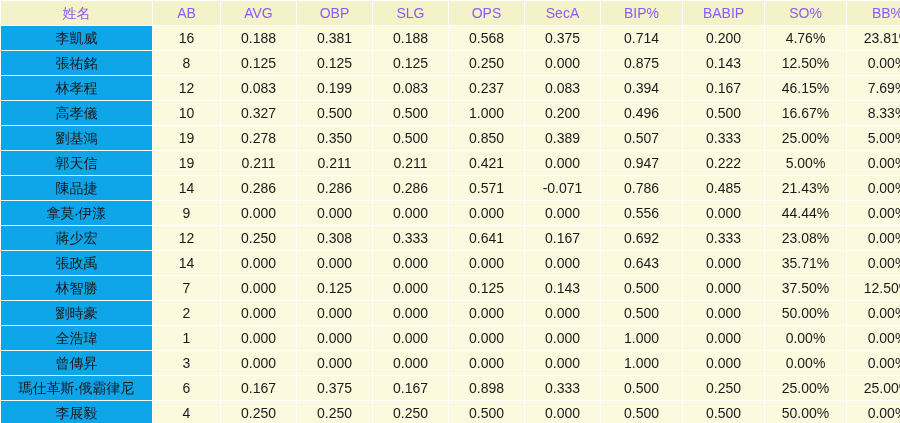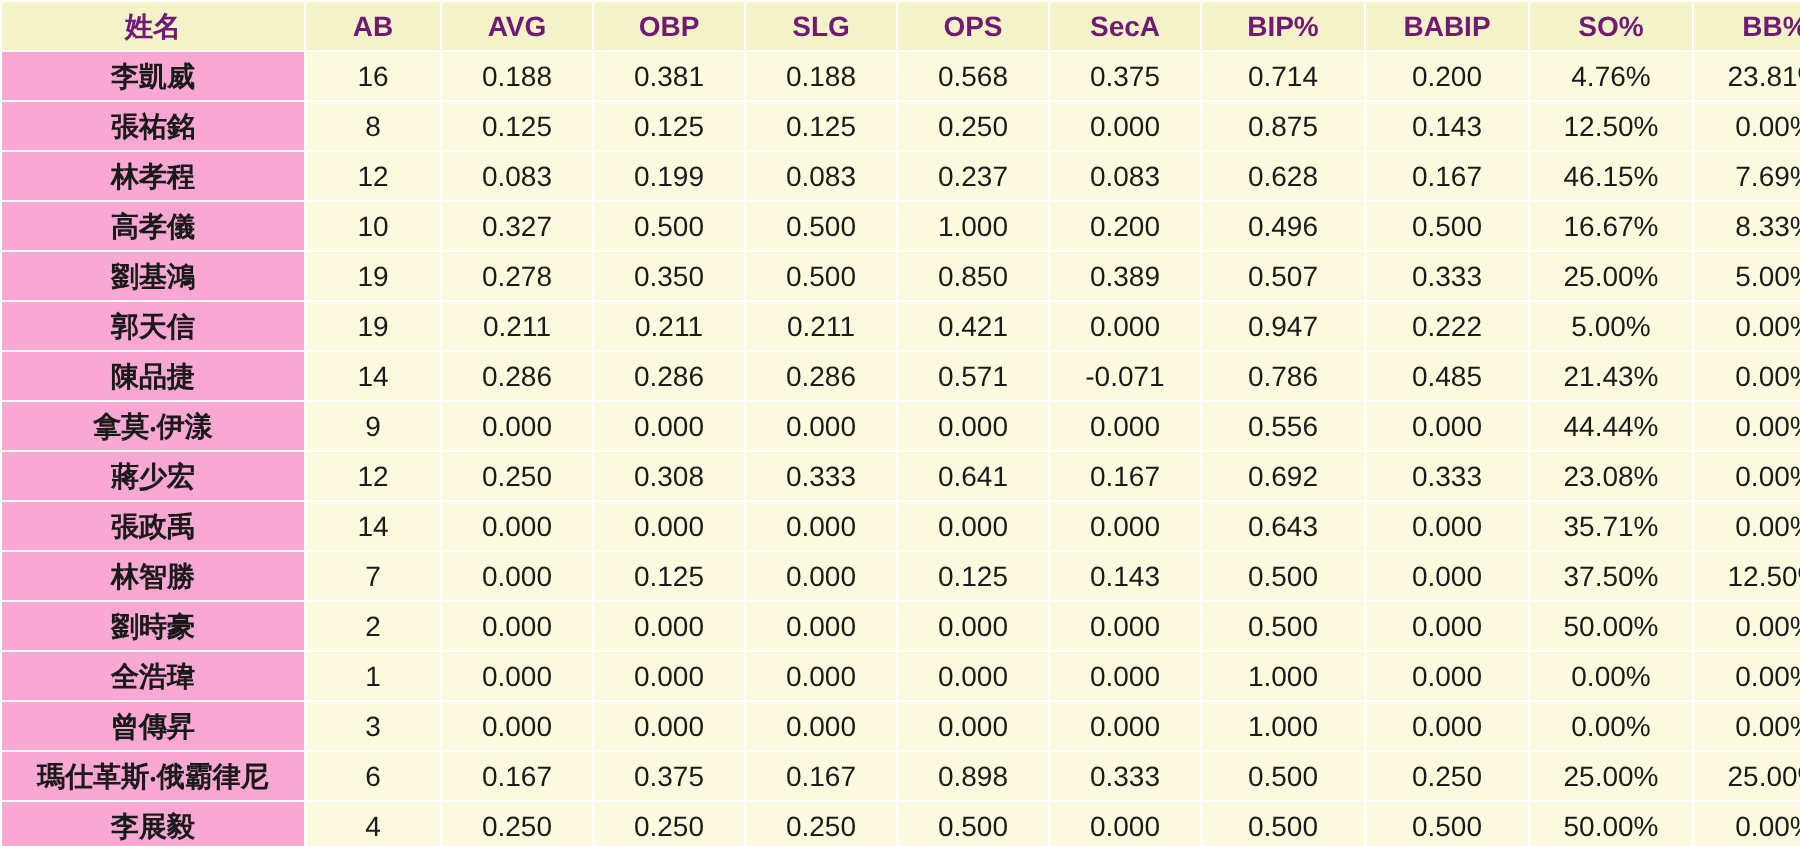--- a/index.html
+++ b/index.html
@@ -23,34 +23,34 @@
     font-size: 14px;
     text-align: center;
     height: 24px;
     line-height: 24px;
     padding: 0;
     overflow: hidden;
     white-space: nowrap;
   }
   thead th {
     background: #f4f2c8;
-    color: #701a75;
-    font-weight: bold;
+    color: #8b5cf6;
+    font-weight: normal;
     border-bottom: 1px solid #c9c69a;
   }
   thead th.name-col {
     background: #f4f2c8;
   }
   tbody td {
     background: #fbfade;
     color: #1a1a1a;
   }
   tbody td.name-col {
-    background: #f9a8d4;
-    font-weight: bold;
+    background: #0ea5e9;
+    font-weight: normal;
   }
   
   col.c-name { width: 152px; }
   col.c-num  { width: 68px; }
   col.c-w    { width: 76px; }
   col.c-w2   { width: 82px; }
 </style>
 </head>
 <body>
 
@@ -111,21 +111,21 @@
         <td>0.00%</td>
       </tr>
       <tr>
         <td class="name-col">林孝程</td>
         <td>12</td>
         <td>0.083</td>
         <td>0.199</td>
         <td>0.083</td>
         <td>0.237</td>
         <td>0.083</td>
-        <td>0.628</td>
+        <td>0.394</td>
         <td>0.167</td>
         <td>46.15%</td>
         <td>7.69%</td>
       </tr>
       <tr>
         <td class="name-col">高孝儀</td>
         <td>10</td>
         <td>0.327</td>
         <td>0.500</td>
         <td>0.500</td>

